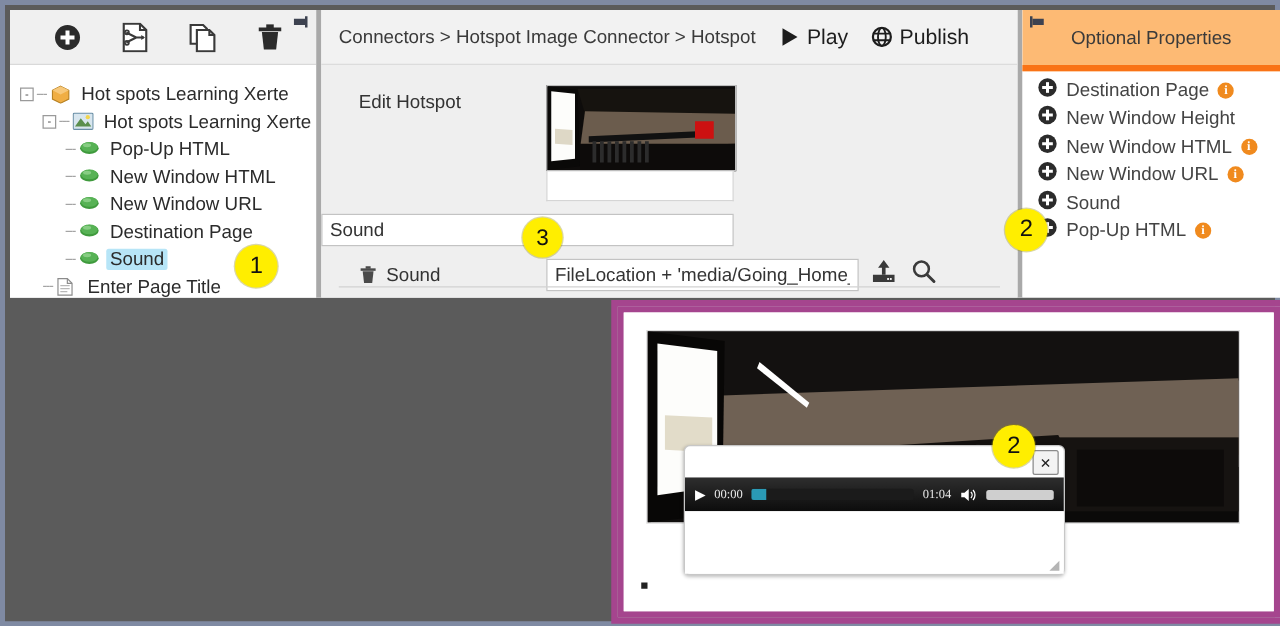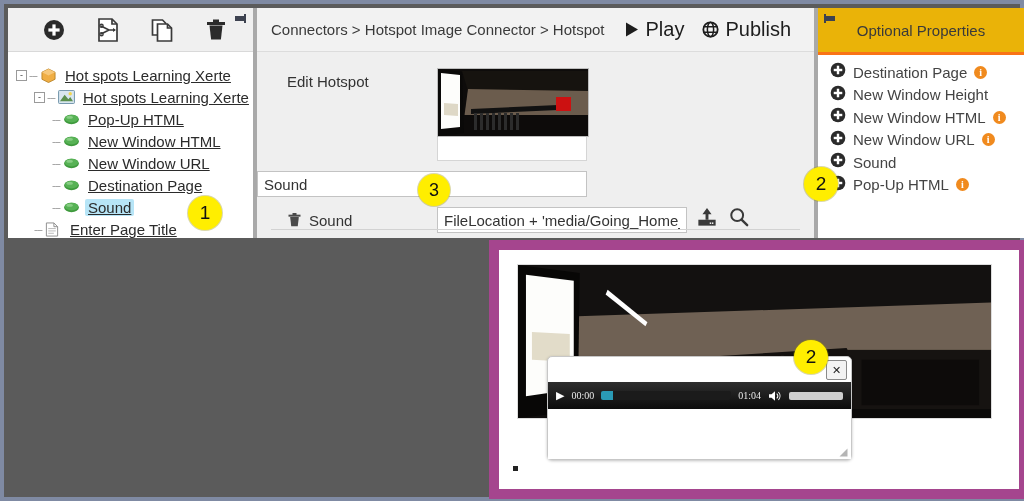--- a/index.html
+++ b/index.html
@@ -43,37 +43,37 @@
     display:flex;align-items:center;height:22px;font-size:15px;color:#2b2b2b;white-space:nowrap;
   }
   .expander{
     width:11px;height:11px;border:1px solid #9a9a9a;background:#fff;
     display:inline-flex;align-items:center;justify-content:center;
     font-size:9px;line-height:9px;color:#444;margin-right:2px;flex:none;box-sizing:border-box;
     font-family:"Liberation Sans",sans-serif;
   }
   .dashes{color:#9a9a9a;font-size:11px;letter-spacing:-1px;margin-right:3px;}
   .node-icon{width:17px;height:15px;margin-right:5px;flex:none;}
-  .tree-label{padding:0 3px;border-radius:2px;text-decoration:underline;}
+  .tree-label{padding:0 3px;border-radius:2px;}
   .tree-row.selected .tree-label{background:#b7e5f7;}
 
   
   #center-panel{
     width:565px;height:230px;position:relative;
     background:#efefef;
     border-left:4px solid #a9a9a9;
     border-right:4px solid #a9a9a9;
     box-sizing:border-box;
   }
   #breadcrumb-bar{
     height:44px;background:#f2f2f2;border-bottom:1px solid #dcdcdc;
     display:flex;align-items:center;padding:0 14px;box-sizing:border-box;gap:18px;
   }
   #breadcrumb{font-size:15px;color:#3a3a3a;white-space:nowrap;}
-  .topact{display:flex;align-items:center;gap:6px;font-size:20px;color:#1d1d1d;cursor:pointer;white-space:nowrap;}
+  .topact{display:flex;align-items:center;gap:6px;font-size:17px;color:#1d1d1d;cursor:pointer;white-space:nowrap;}
   #form-area{position:absolute;left:0;right:0;top:44px;bottom:0;background:#efefef;padding:16px 0 0 0;box-sizing:border-box;}
   .form-row{display:flex;align-items:flex-start;margin-bottom:10px;}
   .form-label{
     width:180px;padding-left:30px;box-sizing:border-box;
     font-size:15px;color:#333;display:flex;align-items:center;gap:7px;height:26px;
   }
   .thumb-wrap{display:flex;flex-direction:column;}
   .thumb{
     width:150px;height:67px;border:1px solid #bdbdbd;display:block;background:#111;
   }
@@ -85,21 +85,21 @@
   }
   .field-icons{display:flex;align-items:center;gap:12px;margin-left:10px;}
   .field-icons svg{cursor:pointer;}
   #form-divider{position:absolute;left:14px;right:14px;bottom:8px;border-top:1px solid #d2d2d2;}
 
   
   #right-panel{
     flex:1;height:230px;position:relative;background:#ffffff;box-sizing:border-box;
   }
   #right-header{
-    height:44px;background:#eab308;border-bottom:3px solid #f97316;
+    height:44px;background:#fdba74;border-bottom:5px solid #f97316;
     display:flex;align-items:center;justify-content:center;
     font-size:15px;color:#3a3a3a;
   }
   #opt-list{position:absolute;top:44px;left:0;right:0;bottom:0;padding:9px 0 0 12px;box-sizing:border-box;overflow:hidden;}
   .opt-row{display:flex;align-items:center;height:22.5px;gap:7px;white-space:nowrap;cursor:pointer;}
   .opt-label{font-size:15px;color:#444;}
   .info-i{
     width:13px;height:13px;border-radius:50%;background:#f08a1e;color:#fff;
     font-size:10px;font-weight:bold;display:inline-flex;align-items:center;justify-content:center;
     font-family:"Liberation Serif",serif;flex:none;

